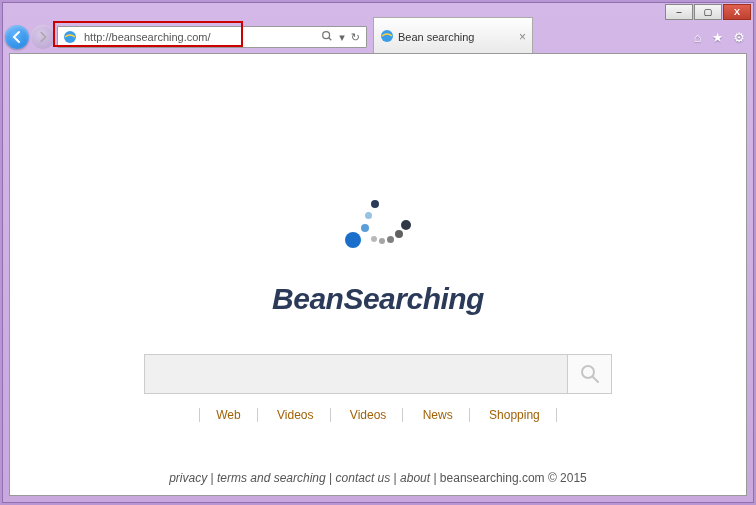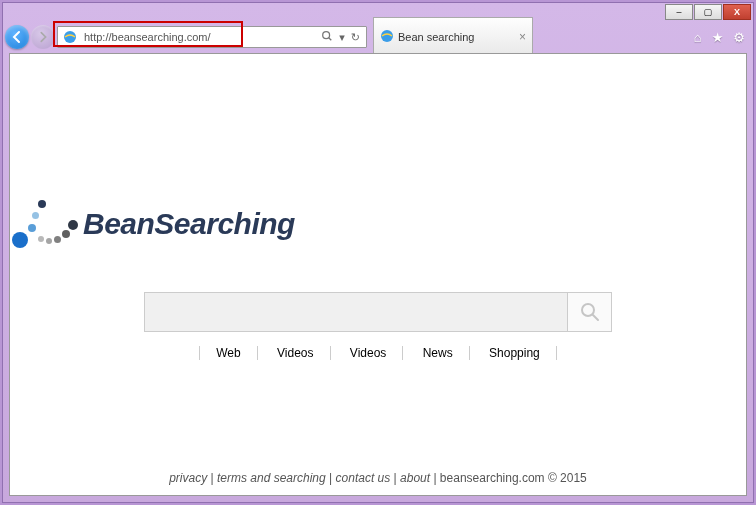--- a/index.html
+++ b/index.html
@@ -26,40 +26,40 @@
 .addr-right span { cursor: pointer; }
 .tab { flex: 0 0 160px; height: 40px; background: linear-gradient(#fefefe,#e8e8e8); border: 1px solid #aaa; display: flex; align-items: center; padding: 0 6px; gap: 4px; font-size: 11px; color: #333; margin-left: 4px; }
 .tab-close { margin-left: auto; color: #888; cursor: pointer; font-size: 12px; }
 .tbar-spacer { flex: 1; }
 .tbar-icons { display: flex; gap: 10px; padding-right: 6px; color: #fff; font-size: 13px; }
 .tbar-icons span { cursor: pointer; text-shadow: 0 1px 1px rgba(0,0,0,.3); }
 
 
 .page { position: absolute; left: 6px; right: 6px; top: 50px; bottom: 6px; background: #fff; border: 1px solid #999; }
 
-.logo-area { text-align: center; margin-top: 140px; display: flex; align-items: center; justify-content: flex-start; gap: 3px; }
+.logo-area { text-align: center; margin-top: 140px; display: flex; align-items: center; justify-content: flex-end; gap: 28px; flex-direction: column; }
 .logo-dots { width: 70px; height: 60px; position: relative; }
 .dot { position: absolute; border-radius: 50%; }
 .d1 { width: 16px; height: 16px; background: #1a6fca; left: 2px; top: 38px; }
 .d2 { width: 8px; height: 8px; background: #5a9ed8; left: 18px; top: 30px; }
 .d3 { width: 7px; height: 7px; background: #96c2e4; left: 22px; top: 18px; }
 .d4 { width: 6px; height: 6px; background: #b9b9b9; left: 28px; top: 42px; }
 .d5 { width: 6px; height: 6px; background: #a5a5a5; left: 36px; top: 44px; }
 .d6 { width: 7px; height: 7px; background: #808080; left: 44px; top: 42px; }
 .d7 { width: 8px; height: 8px; background: #606060; left: 52px; top: 36px; }
 .d8 { width: 10px; height: 10px; background: #303846; left: 58px; top: 26px; }
 .d9 { width: 8px; height: 8px; background: #2a3a58; left: 28px; top: 6px; }
 .logo-text { font-size: 30px; font-weight: bold; font-style: italic; color: #2a3a58; letter-spacing: -0.5px; }
 
 .search-row { margin: 38px auto 0; width: 468px; display: flex; }
 .search-input { flex: 1; height: 40px; border: 1px solid #ccc; background: #f0f0f0; padding: 0 10px; font-size: 16px; outline: none; }
 .search-btn { width: 44px; height: 40px; border: 1px solid #ccc; border-left: none; background: #fafafa; display: flex; align-items: center; justify-content: center; color: #bbb; cursor: pointer; }
 
 .nav-links { text-align: center; margin-top: 14px; font-size: 12px; color: #333; }
-.nav-links a { color: #000000; text-decoration: none; padding: 0 16px; border-right: 1px solid #ccc; cursor: pointer; }
+.nav-links a { color: #a16207; text-decoration: none; padding: 0 16px; border-right: 1px solid #ccc; cursor: pointer; }
 .nav-links a:first-child { border-left: 1px solid #ccc; }
 
 .footer { position: absolute; bottom: 10px; left: 0; right: 0; text-align: center; font-size: 12px; color: #555; }
 .footer a { color: #555; text-decoration: none; cursor: pointer; font-style: italic; }
 </style>
 </head>
 <body>
 
 <div class="window">
   <div class="titlebar">

